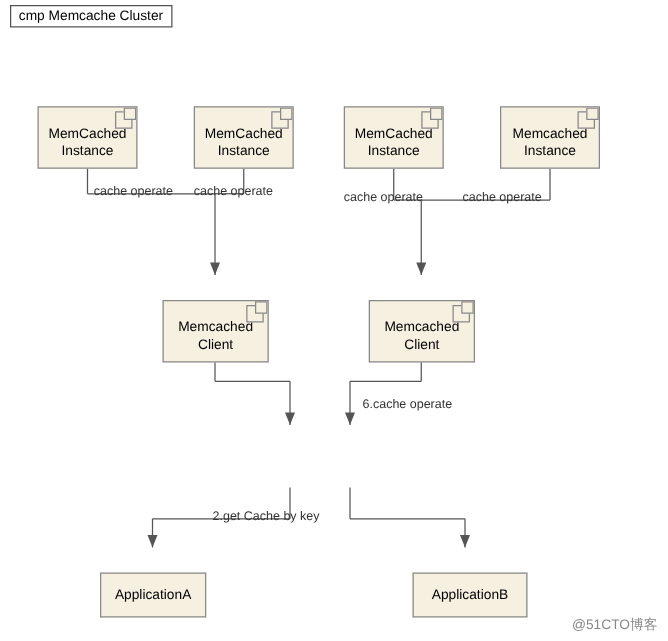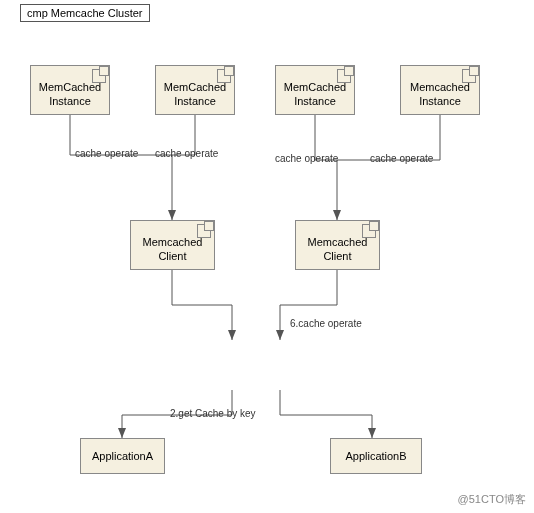--- a/index.html
+++ b/index.html
@@ -14,34 +14,35 @@
     }
     #diagram {
       width: 534px;
       height: 513px;
       position: relative;
       background: #fff;
     }
     .title-box {
       position: absolute;
       top: 4px;
-      left: 20px;
+      left: 8px;
       border: 1px solid #555;
       padding: 2px 6px;
       font-size: 11px;
       background: #fff;
     }
     .uml-box {
       position: absolute;
       background: #f5f0e0;
       border: 1px solid #888;
       display: flex;
       flex-direction: column;
       align-items: center;
       justify-content: center;
+      margin-top: 20px;
     }
     .uml-box .box-icon {
       position: absolute;
       top: 3px;
       right: 3px;
       width: 14px;
       height: 14px;
       border: 1px solid #888;
       background: #f5f0e0;
       display: flex;

